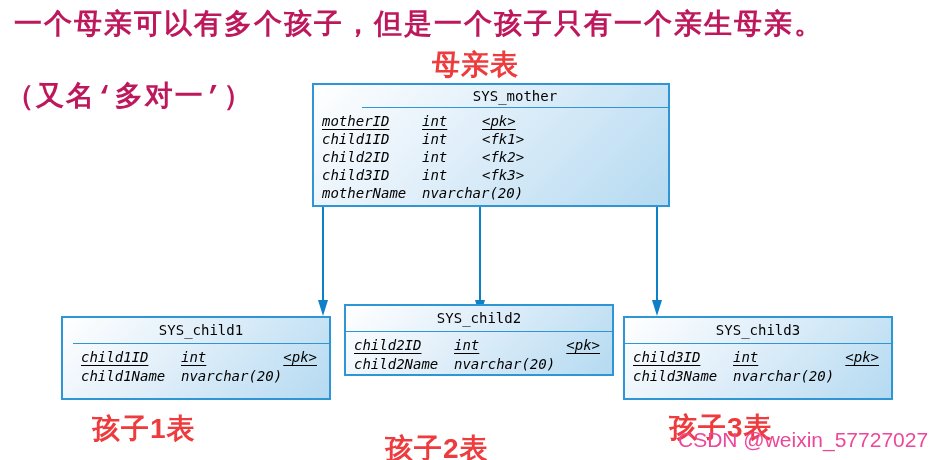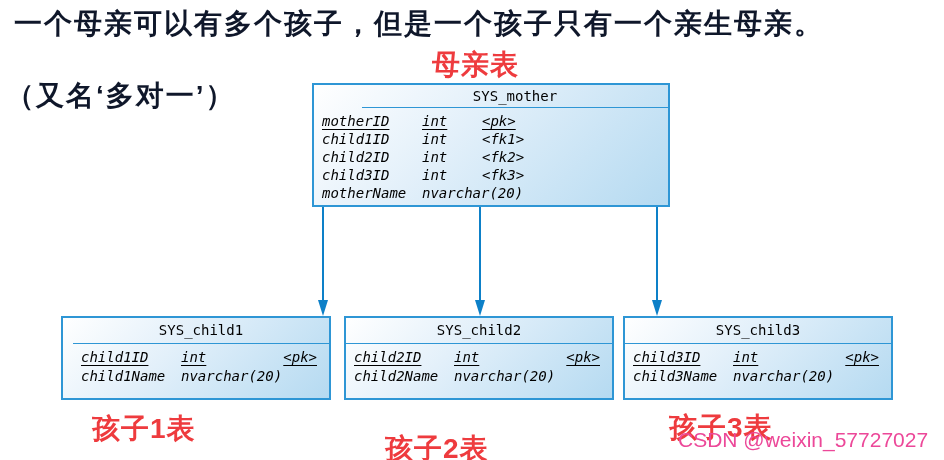--- a/index.html
+++ b/index.html
@@ -3,21 +3,21 @@
 <meta charset="utf-8">
 <style>
   html,body { margin:0; padding:0; background:#ffffff; }
   .stage {
     position:relative; width:944px; height:460px; background:#ffffff;
     overflow:hidden; font-family:"Liberation Sans", sans-serif;
   }
 
   
   .anno { position:absolute; font-weight:bold; white-space:nowrap; }
-  .anno.purple { color:#0f172a; font-size:28px; letter-spacing:2px; }
+  .anno.purple { color:#be185d; font-size:28px; letter-spacing:2px;font-family:Liberation Mono, monospace; }
   .anno.red { color:#ee3b3e; font-size:28px; letter-spacing:1px; }
 
   .headline   { left:14px;  top:5px;  }
   .note-1     { left:18px;  top:42px; }
   .note-2     { left:6px;   top:77px; }
   .mother-lbl { left:432px; top:46px; font-size:26px; }
   .child1-lbl { left:92px;  top:410px; }
   .child2-lbl { left:385px; top:430px; }
   .child3-lbl { left:669px; top:409px; }
 
@@ -41,21 +41,21 @@
   .db-table.child  .db-row { height:19px; line-height:19px; }
   .cell { position:absolute; }
   .cell.c-name { left:8px; }
   .cell.c-type { left:108px; }
   .cell.c-key  { left:168px; }
   .cell.c-key-r{ right:12px; }
   .db-row.pk .cell { text-decoration:underline; text-underline-offset:3px; }
 
   .t-mother { left:312px; top:83px;  width:358px; height:124px; }
   .t-child1 { left:61px;  top:316px; width:270px; height:84px;padding-left:10px; }
-  .t-child2 { left:344px; top:316px; width:270px; height:84px; }
+  .t-child2 { left:344px; top:304px; width:270px; height:72px; }
   .t-child3 { left:623px; top:316px; width:270px; height:84px; }
 
   
   .arrow-line { position:absolute; width:2px; height:95px; top:207px; background:#0d80c8; }
   .arrow-head {
     position:absolute; top:300px; width:0; height:0;
     border-left:5px solid transparent; border-right:5px solid transparent;
     border-top:16px solid #0d80c8;
   }
   .a1 .arrow-line { left:322px; } .a1 .arrow-head { left:318px; }

